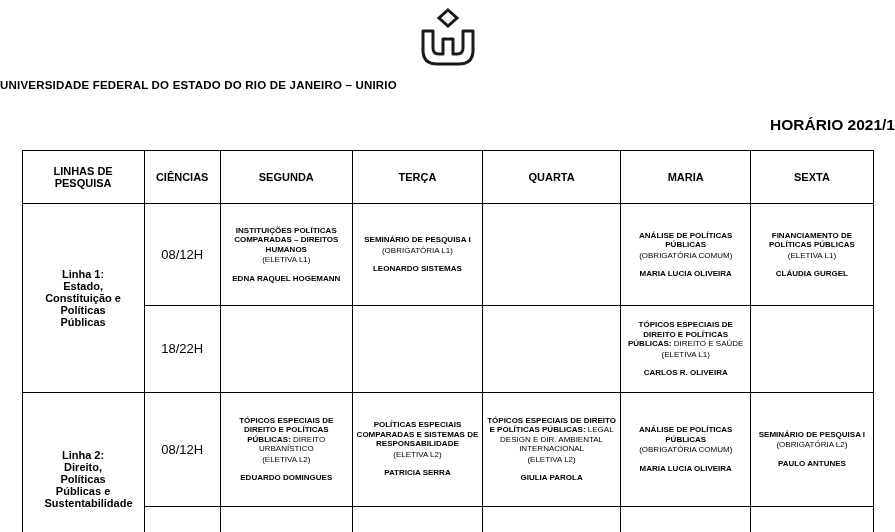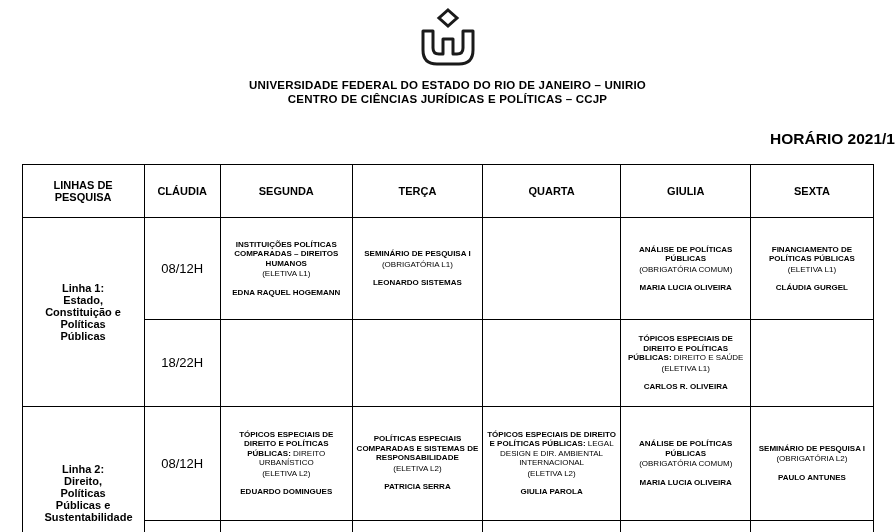--- a/index.html
+++ b/index.html
@@ -6,21 +6,21 @@
   html,body { background:#ffffff; }
   body {
     width:895px; height:532px; overflow:hidden;
     font-family:"Liberation Sans", sans-serif; color:#000;
   }
   .page { width:895px; height:532px; overflow:hidden; position:relative; }
 
   .logo-wrap { display:flex; justify-content:center; padding-top:8px; }
 
   .header-block {
-    text-align:center; margin-top:12px;
+    margin-top:12px;
     font-weight:bold; font-size:11.5px; line-height:14px;
     letter-spacing:0.2px;
   }
 
   .doc-title {
     text-align:right; font-weight:bold; font-size:15.5px;
     margin-top:24px;
   }
 
   table {
@@ -55,43 +55,42 @@
 
   <div class="logo-wrap">
     <svg width="62" height="58" viewBox="0 0 62 58" aria-hidden="true">
       <path d="M31 2 L40 10 L31 18 L22 10 Z" fill="#ffffff" stroke="#1a1a1a" stroke-width="3" stroke-linejoin="miter"></path>
       <path d="M6 23 L6 42 Q6 56 20 56 L42 56 Q56 56 56 42 L56 23 L46 23 L46 40 Q46 46 40 46 L36 46 L36 31 L26 31 L26 46 L22 46 Q16 46 16 40 L16 23 Z" fill="#ffffff" stroke="#1a1a1a" stroke-width="3" stroke-linejoin="round"></path>
     </svg>
   </div>
 
   <div class="header-block">
     <div>UNIVERSIDADE FEDERAL DO ESTADO DO RIO DE JANEIRO – UNIRIO</div>
-    <div>CENTRO DE CIÊNCIAS JURÍDICAS E POLÍTICAS – CCJP</div>
   </div>
 
   <div class="doc-title">HORÁRIO 2021/1</div>
 
   <table>
     <colgroup>
       <col style="width:122px">
       <col style="width:76px">
       <col style="width:132px">
       <col style="width:130px">
       <col style="width:138px">
       <col style="width:130px">
       <col style="width:122px">
     </colgroup>
     <thead>
       <tr>
           <th>LINHAS DE PESQUISA</th>
-          <th>CLÁUDIA</th>
+          <th>CIÊNCIAS</th>
           <th>SEGUNDA</th>
           <th>TERÇA</th>
           <th>QUARTA</th>
-          <th>GIULIA</th>
+          <th>MARIA</th>
           <th>SEXTA</th>
         </tr>
     </thead>
     <tbody>
         <tr>
           <td class="linha" rowspan="2">Linha 1: Estado, Constituição e Políticas Públicas</td>
           <td class="horario">08/12H</td>
           <td class="day">
             <div class="c-top"><span class="c-title">INSTITUIÇÕES POLÍTICAS COMPARADAS – DIREITOS HUMANOS</span><div class="c-note">(ELETIVA L1)</div></div>
             <div class="c-prof">EDNA RAQUEL HOGEMANN</div>

